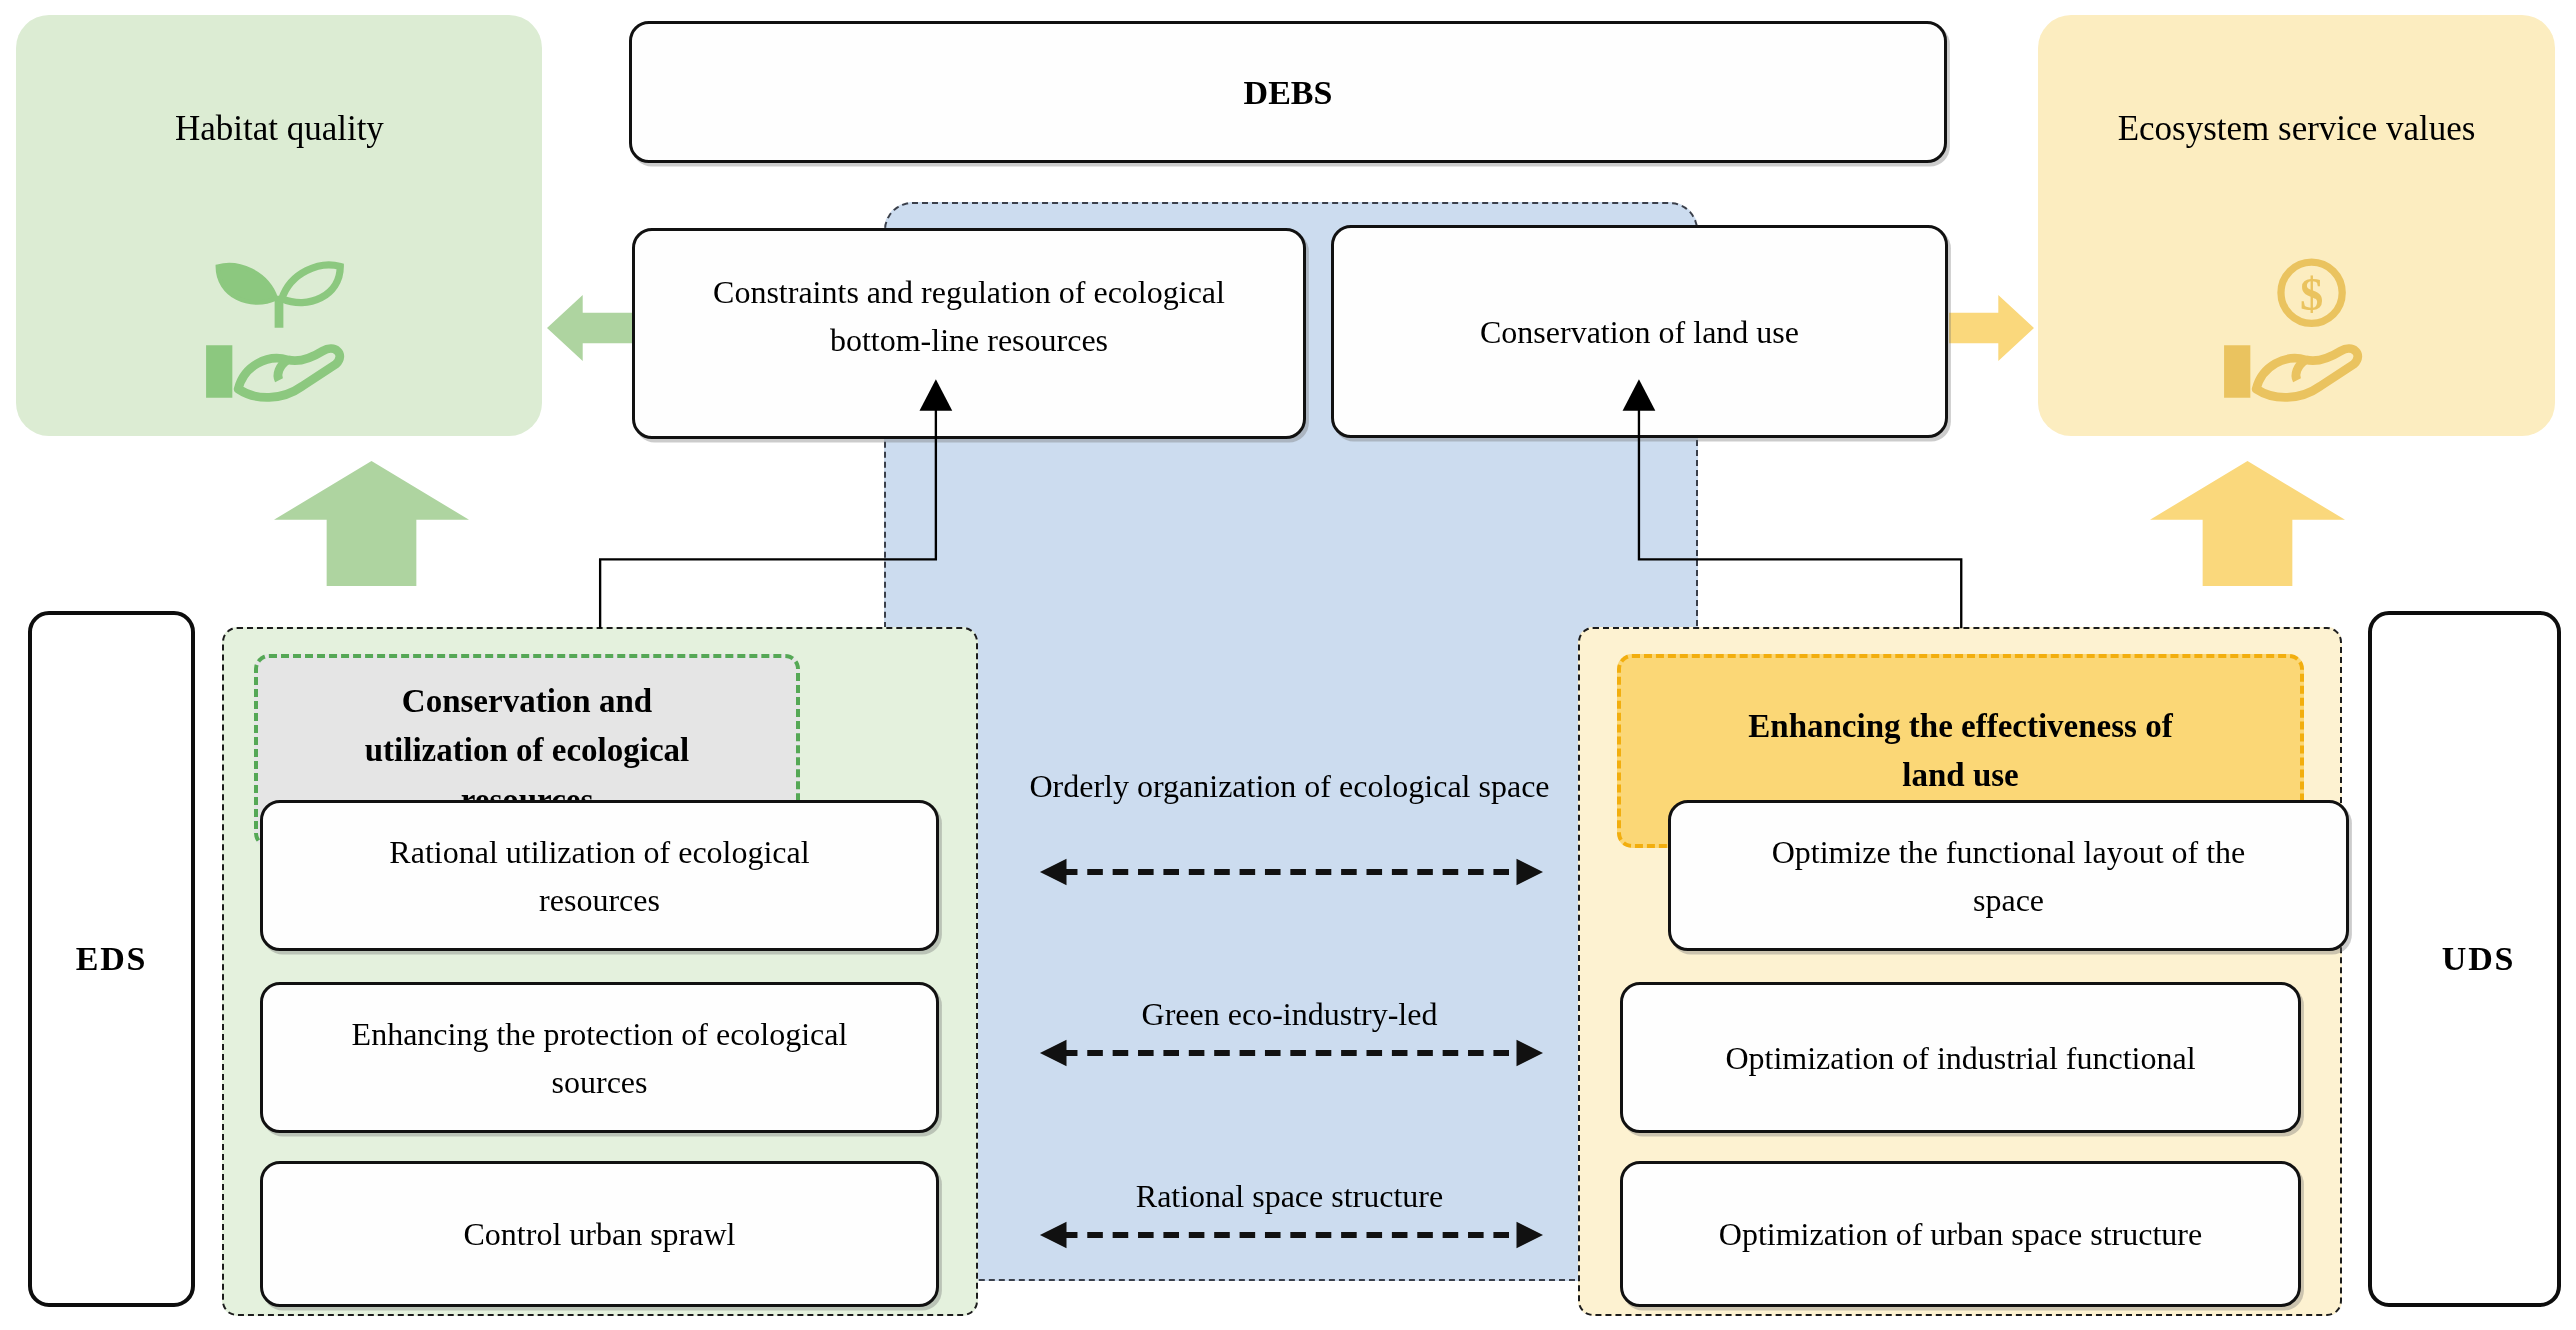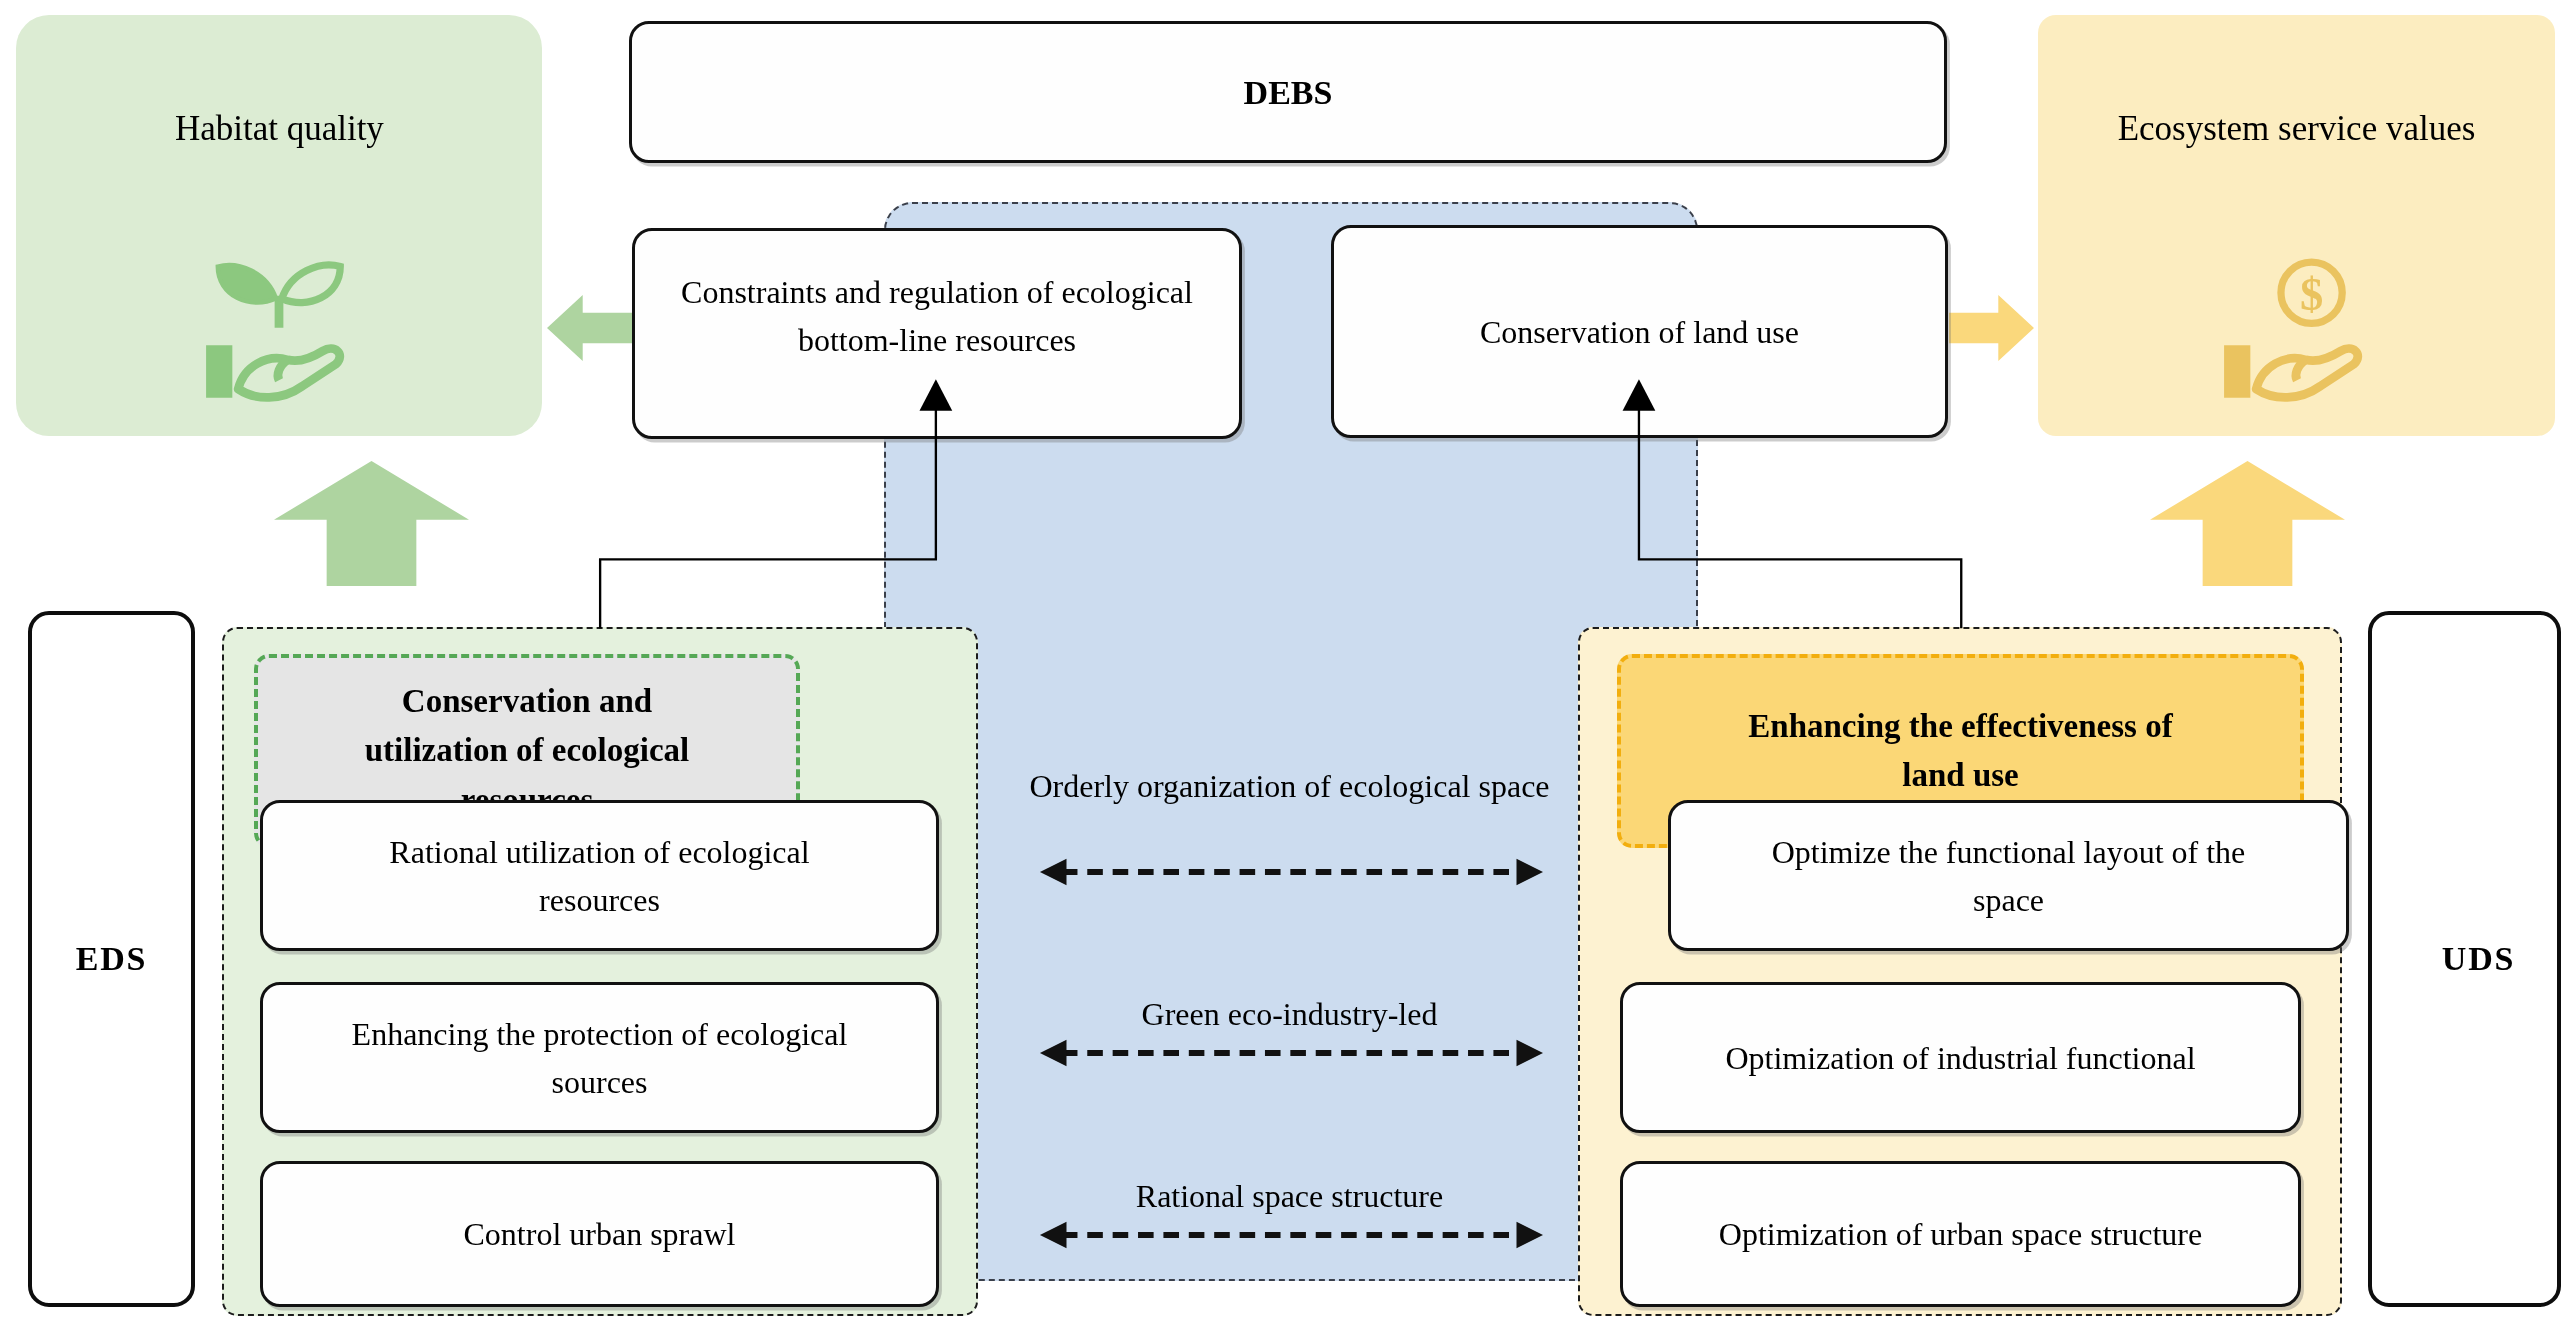--- a/index.html
+++ b/index.html
@@ -47,34 +47,34 @@
         <path d="M60 54 V32"></path>
         <path d="M58 34 C52 16 32 8 18 12 C18 32 40 42 58 34 Z" fill="#8cc87f" stroke-width="3"></path>
         <path d="M62 34 C68 16 88 8 102 12 C102 32 80 42 62 34 Z" stroke-width="5"></path>
         <rect x="10" y="66" width="18" height="36" fill="#8cc87f" stroke="none"></rect>
         <path d="M32 96 C36 80 52 72 66 76 C74 78 82 75 90 70 C98 65 106 72 99 79 L76 94 C62 104 44 104 32 96 Z" stroke-linejoin="round"></path>
         <path d="M66 76 C60 80 58 86 60 90"></path>
       </g>
     </svg>
   </div>
 
-  <div class="abs panel" style="left:2038px;top:14.6px;width:517px;height:421px;background:#fcedc0;border-radius:18px;">
+  <div class="abs panel" style="left:2038px;top:14.6px;width:517px;height:421px;background:#fcedc0;">
     <div class="panel-title">Ecosystem service values</div>
     <svg class="panel-icon" width="175" height="175" viewBox="0 0 120 120">
       <g stroke="#eac35f" fill="none" stroke-width="5">
         <circle cx="70" cy="30" r="21"></circle>
         <text x="70" y="42" text-anchor="middle" font-size="32" font-weight="bold" fill="#eac35f" stroke="none" font-family="Liberation Serif, serif">$</text>
         <rect x="10" y="66" width="18" height="36" fill="#eac35f" stroke="none"></rect>
         <path d="M32 96 C36 80 52 72 66 76 C74 78 82 75 90 70 C98 65 106 72 99 79 L76 94 C62 104 44 104 32 96 Z" stroke-linejoin="round" stroke-width="6"></path>
         <path d="M66 76 C60 80 58 86 60 90" stroke-width="6"></path>
       </g>
     </svg>
   </div>
 
-  <div class="abs wbox" style="left:632px;top:228px;width:610px;height:211px;padding:0 41px 35px 41px;">
+  <div class="abs wbox" style="left:632px;top:228px;width:674px;height:211px;padding:0 41px 35px 41px;">
     <span>Constraints and regulation of ecological bottom-line resources</span>
   </div>
   <div class="abs wbox" style="left:1331px;top:225px;width:617px;height:213px;padding:8px 35px;">
     <span>Conservation of land use</span>
   </div>
 
   <div class="abs block" style="left:547px;top:295px;width:85px;height:66px;background:#aed4a0;
               clip-path:polygon(0 50%,42% 0,42% 27%,100% 27%,100% 73%,42% 73%,42% 100%);"></div>
   <div class="abs block" style="left:1949px;top:295px;width:85px;height:66px;background:#fad87c;
               clip-path:polygon(100% 50%,58% 0,58% 27%,0 27%,0 73%,58% 73%,58% 100%);"></div>

